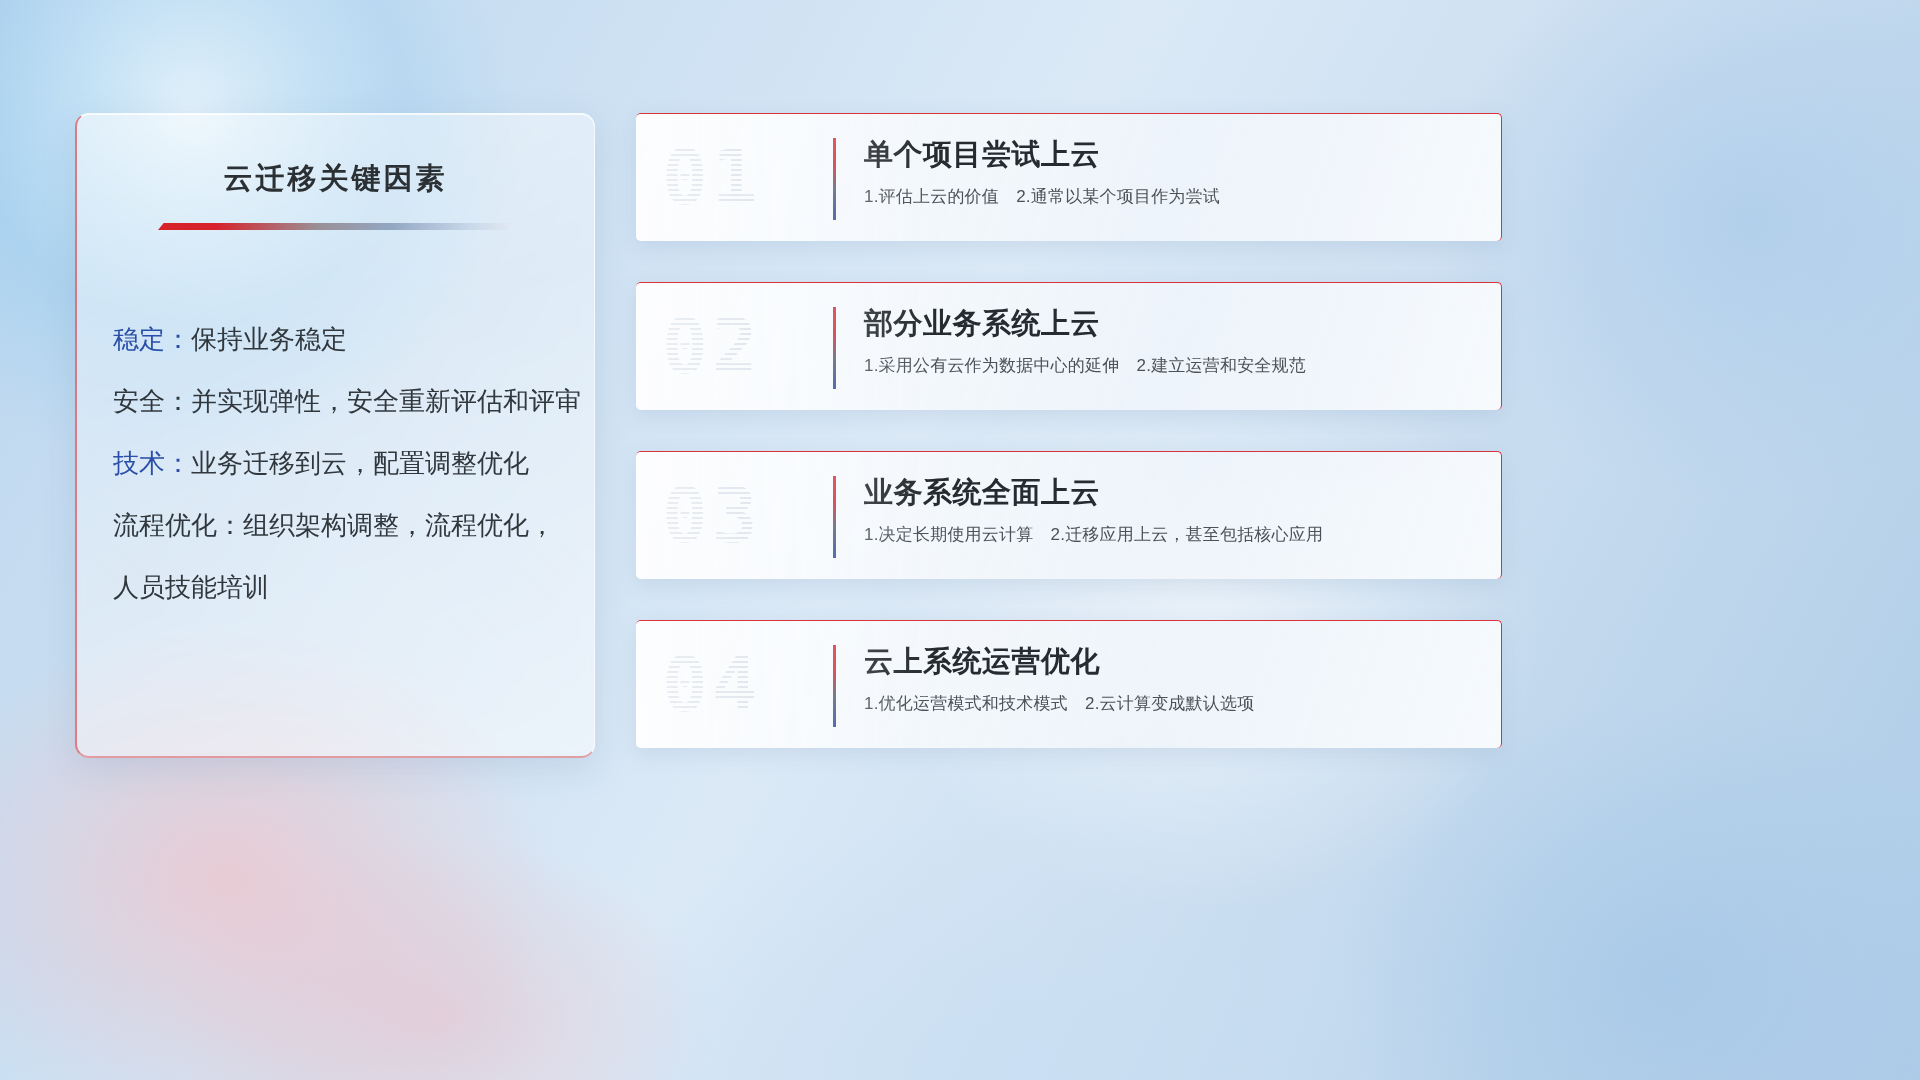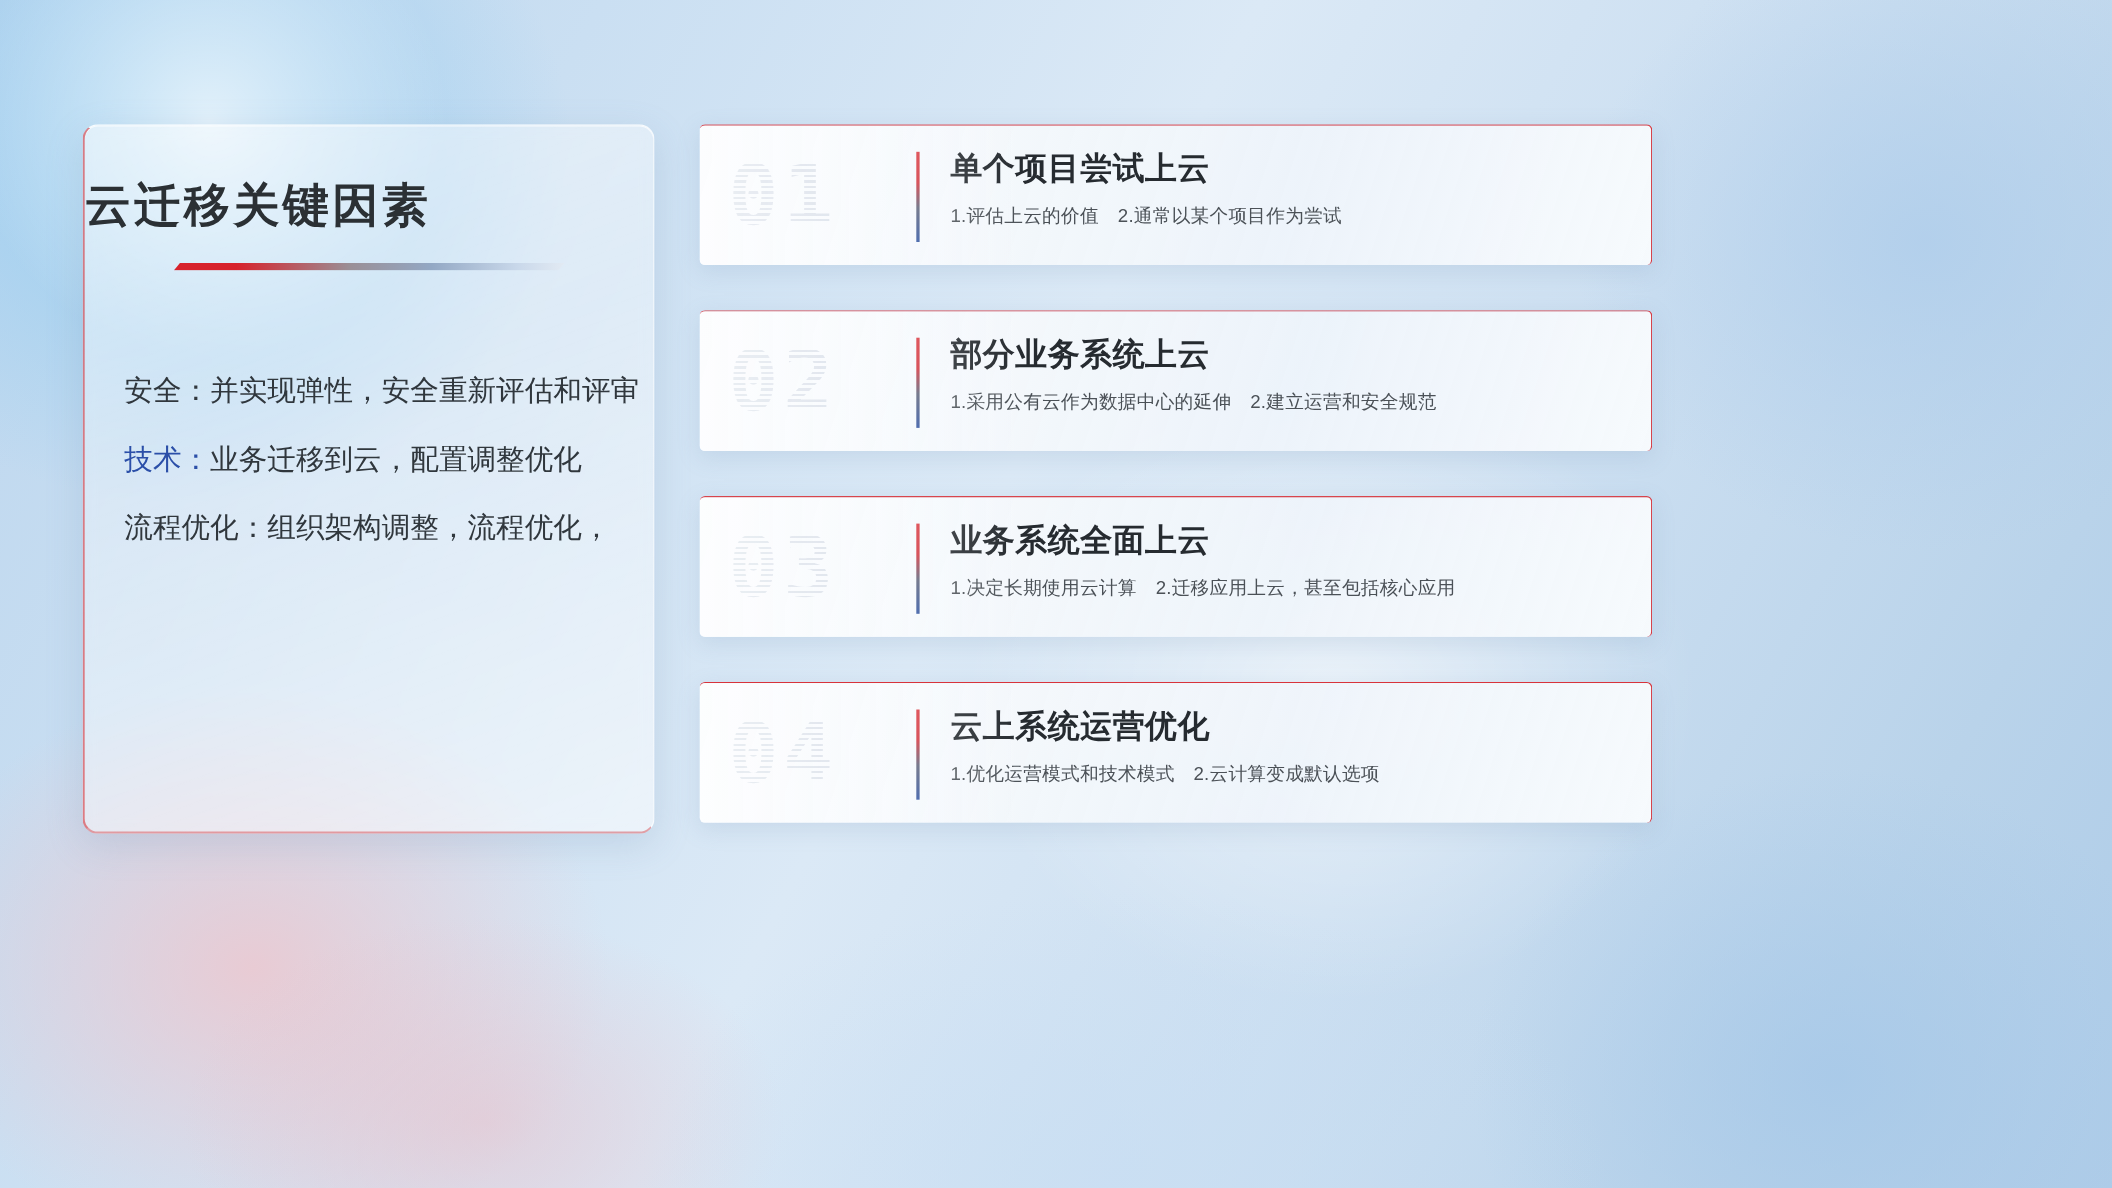--- a/index.html
+++ b/index.html
@@ -56,22 +56,22 @@
     border-radius:14px;
     background:linear-gradient(160deg,rgba(255,255,255,.50) 0%,rgba(255,255,255,.34) 40%,rgba(255,255,255,.52) 100%);
     border:1px solid rgba(255,255,255,.72);
     border-left:2px solid rgba(214,56,62,.62);
     border-bottom:2px solid rgba(214,56,62,.45);
     box-shadow:0 10px 34px rgba(110,140,175,.20), inset 0 1px 0 rgba(255,255,255,.75);
     backdrop-filter:blur(6px);
     overflow:hidden;
   }
   #panel-title {
-    margin:45px 0 0 0; text-align:left;
-    font-size:42px; font-weight:700; letter-spacing:3px;
+    margin:45px 0 0 0; text-align:center;
+    font-size:29px; font-weight:700; letter-spacing:3px;
     color:#2b3034;
   }
   #title-rule {
     margin:24px auto 0 auto; width:355px; height:7px;
     background:linear-gradient(90deg,#d7222c 0%,#d7222c 16%,#9a8f96 45%,#93a8c4 66%,#c9d8ea 88%,#e2eaf3 100%);
     clip-path:polygon(1.6% 0,100% 0,98.4% 100%,0 100%);
   }
   #factor-list {
     margin:78px 0 0 0; padding:0 36px 0 36px; list-style:none;
   }
@@ -139,23 +139,25 @@
   <div class="glow glow-white-mid"></div>
   <div class="glow glow-blue-r"></div>
   <div class="glow glow-blue-br"></div>
   <div class="glow glow-soft-b"></div>
 </div>
 
 <section id="left-panel">
   <h1 id="panel-title">云迁移关键因素</h1>
   <div id="title-rule"></div>
   <ul id="factor-list">
+      <li class="factor-item"><span class="k">稳定：</span><span class="v">保持业务稳定</span></li>
       <li class="factor-item"><span class="k plain">安全：</span><span class="v">并实现弹性，安全重新评估和评审</span></li>
       <li class="factor-item"><span class="k">技术：</span><span class="v">业务迁移到云，配置调整优化</span></li>
       <li class="factor-item"><span class="k plain">流程优化：</span><span class="v">组织架构调整，流程优化，</span></li>
+      <li class="factor-item"><span class="v">人员技能培训</span></li>
     </ul>
 </section>
 
 <section id="cards">
     <article class="card">
       <div class="card-num">01</div>
       <div class="card-divider"></div>
       <div class="card-body">
         <div class="card-heading">单个项目尝试上云</div>
         <div class="card-desc">1.评估上云的价值　2.通常以某个项目作为尝试</div>

